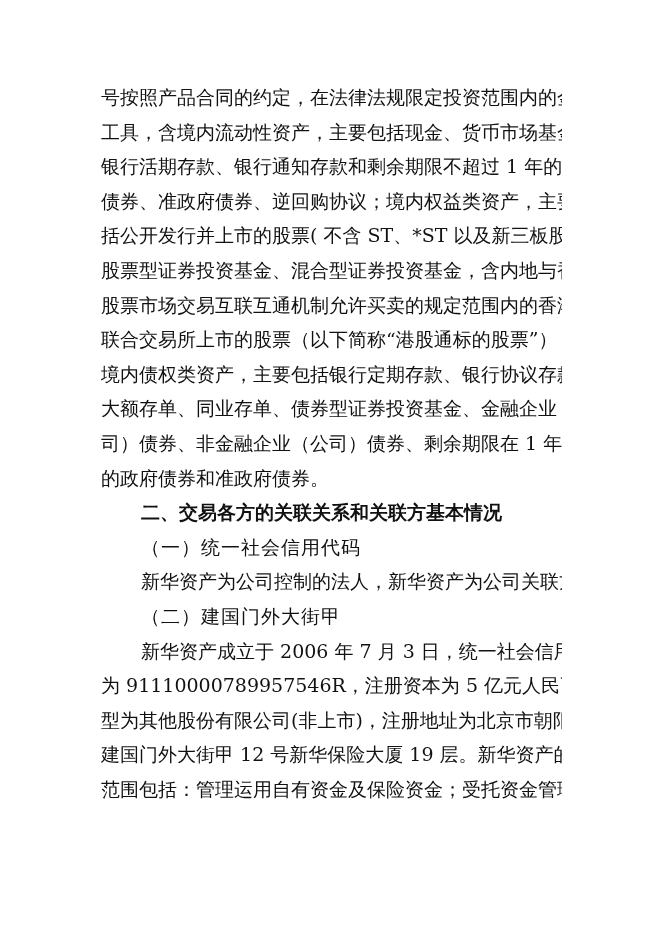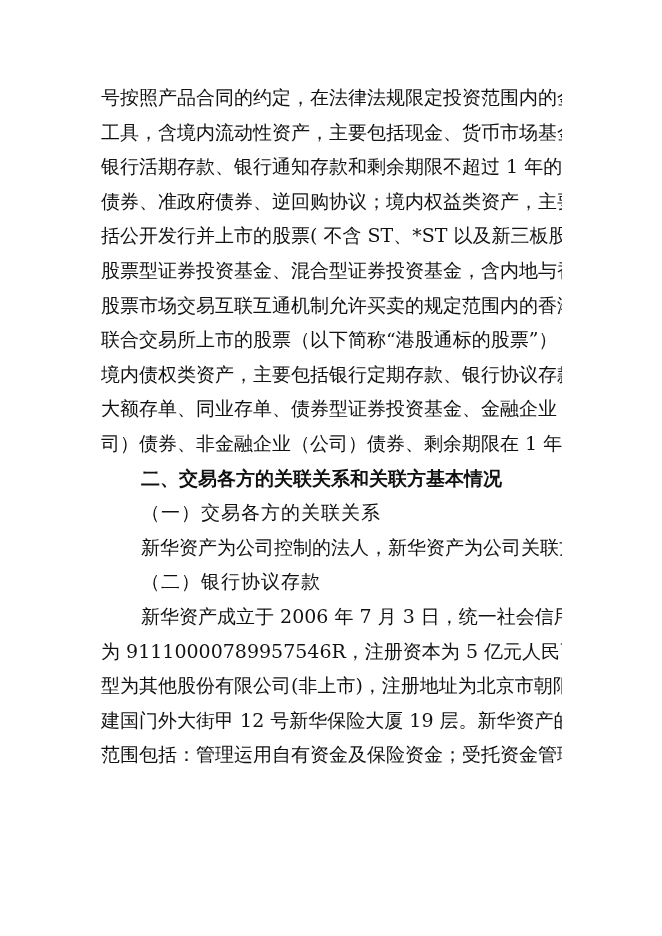--- a/index.html
+++ b/index.html
@@ -36,30 +36,31 @@
     <span class="line">工具，含境内流动性资产，主要包括现金、货币市场基金、</span>
     <span class="line">银行活期存款、银行通知存款和剩余期限不超过 1 年的政府</span>
     <span class="line">债券、准政府债券、逆回购协议；境内权益类资产，主要包</span>
     <span class="line">括公开发行并上市的股票( 不含 ST、*ST 以及新三板股票 )、</span>
     <span class="line">股票型证券投资基金、混合型证券投资基金，含内地与香港</span>
     <span class="line">股票市场交易互联互通机制允许买卖的规定范围内的香港</span>
     <span class="line">联合交易所上市的股票（以下简称“港股通标的股票”）；</span>
     <span class="line">境内债权类资产，主要包括银行定期存款、银行协议存款、</span>
     <span class="line">大额存单、同业存单、债券型证券投资基金、金融企业（公</span>
     <span class="line">司）债券、非金融企业（公司）债券、剩余期限在 1 年以上</span>
+    <span class="line last">的政府债券和准政府债券。</span>
   </div>
 
   <span class="line last indent heading">二、交易各方的关联关系和关联方基本情况</span>
-  <span class="line last indent sub">（一）交易各方的关联关系</span>
+  <span class="line last indent sub">（一）统一社会信用代码</span>
 
   <div>
     <span class="line indent">新华资产为公司控制的法人，新华资产为公司关联方，</span>
   </div>
 
-  <span class="line last indent sub">（二）银行协议存款</span>
+  <span class="line last indent sub">（二）建国门外大街甲</span>
 
   <div>
     <span class="line indent">新华资产成立于 2006 年 7 月 3 日，统一社会信用代码</span>
     <span class="line">为 9111000078995​7546R，注册资本为 5 亿元人民币，公司类</span>
     <span class="line">型为其他股份有限公司(非上市)，注册地址为北京市朝阳区</span>
     <span class="line">建国门外大街甲 12 号新华保险大厦 19 层。新华资产的经营</span>
     <span class="line">范围包括：管理运用自有资金及保险资金；受托资金管理业</span>
   </div>
 </div>
 

